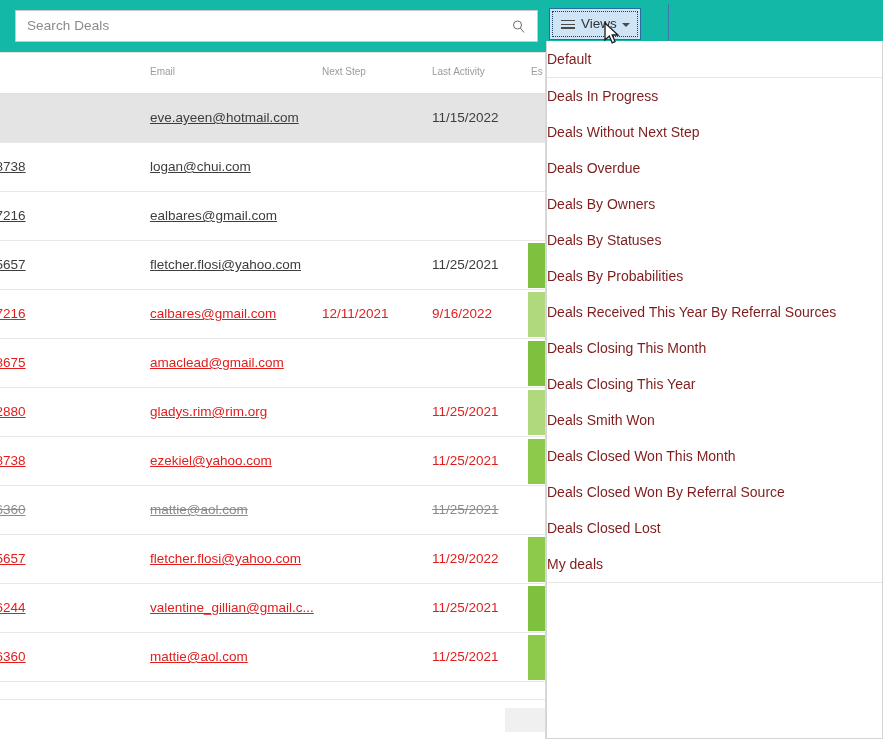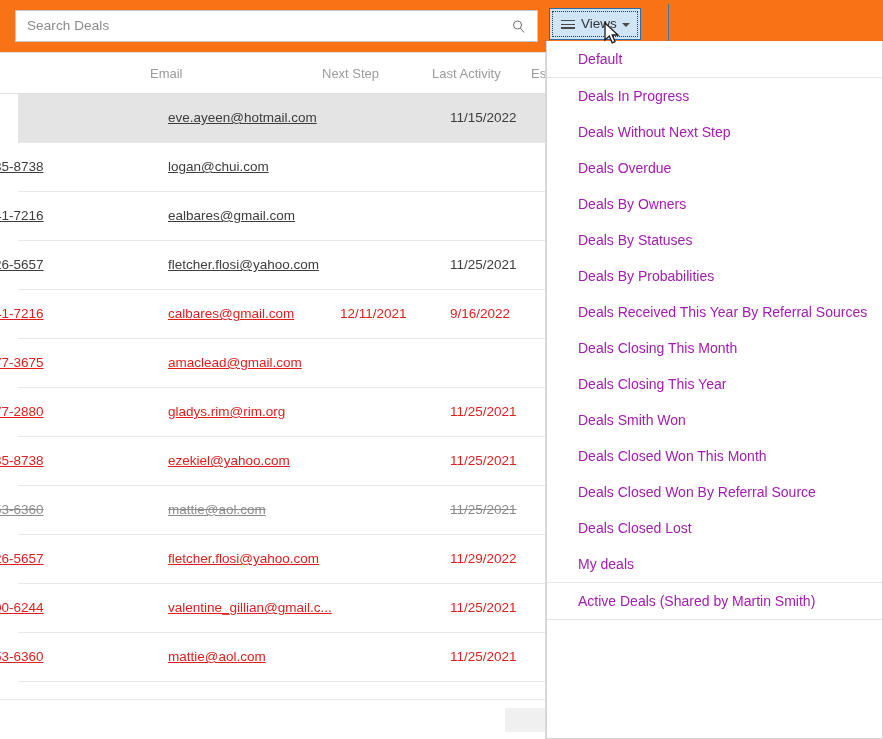--- a/index.html
+++ b/index.html
@@ -14,21 +14,21 @@
     height: 739px;
     overflow: hidden;
     background: #ffffff;
   }
 
   
   .toolbar {
     position: absolute;
     left: 0; top: 0;
     width: 883px; height: 52px;
-    background: #f97316;
+    background: #14b8a6;
   }
   .search-box {
     position: absolute;
     left: 15px; top: 10px;
     width: 523px; height: 32px;
     border: 1px solid #c8c8c8;
     background: #ffffff;
     box-sizing: border-box;
   }
   .search-placeholder {
@@ -110,29 +110,28 @@
     overflow: hidden;
   }
   .grid-head {
     position: relative;
     height: 40px;
     border-bottom: 1px solid #e0e0e0;
   }
   .grid-head .hcell {
     position: absolute;
     top: 13px;
-    font-size: 13px;
+    font-size: 10px;
     color: #9b9b9b;
   }
   .row {
     position: relative;
     height: 49px;
     border-bottom: 1px solid #e8e8e8;
     box-sizing: border-box;
-    margin-left: 18px;
   }
   .row.selected { background: #e4e4e4; }
   .cell {
     position: absolute;
     top: 16px;
     font-size: 13.5px;
     white-space: nowrap;
   }
   .c-phone { left: -36px; }
   .c-email { left: 150px; }
@@ -184,23 +183,22 @@
     background: #ffffff;
     border: 1px solid #d4d4d4;
     border-top: none;
     box-sizing: border-box;
     z-index: 40;
   }
   .menu-item {
     position: relative;
     height: 36px;
     line-height: 36px;
-    padding-left: 31px;
     font-size: 14px;
-    color: #a21caf;
+    color: #7f1d1d;
     cursor: pointer;
     white-space: nowrap;
   }
   .menu-item.sep-below { border-bottom: 1px solid #e6e6e6; }
   .menu-item .submenu-arrow {
     position: absolute;
     right: 18px; top: 14px;
     width: 0; height: 0;
     border-top: 4.5px solid transparent;
     border-bottom: 4.5px solid transparent;
@@ -360,20 +358,19 @@
       <div class="menu-item"><span>Deals By Statuses</span></div>
       <div class="menu-item"><span>Deals By Probabilities</span></div>
       <div class="menu-item"><span>Deals Received This Year By Referral Sources</span></div>
       <div class="menu-item"><span>Deals Closing This Month</span></div>
       <div class="menu-item"><span>Deals Closing This Year</span></div>
       <div class="menu-item"><span>Deals Smith Won</span></div>
       <div class="menu-item"><span>Deals Closed Won This Month</span></div>
       <div class="menu-item"><span>Deals Closed Won By Referral Source</span></div>
       <div class="menu-item"><span>Deals Closed Lost</span></div>
       <div class="menu-item sep-below"><span>My deals</span></div>
-      <div class="menu-item sep-below"><span>Active Deals (Shared by Martin Smith)</span></div>
     </div>
 
   <svg class="cursor" viewBox="0 0 17 24">
     <polygon points="1,1 1,18 5.3,14 8.2,20.8 11,19.6 8.2,13 14,13" fill="#ffffff" stroke="#1a1a1a" stroke-width="1.3"></polygon>
   </svg>
 
 </div>
 
 </body></html>

